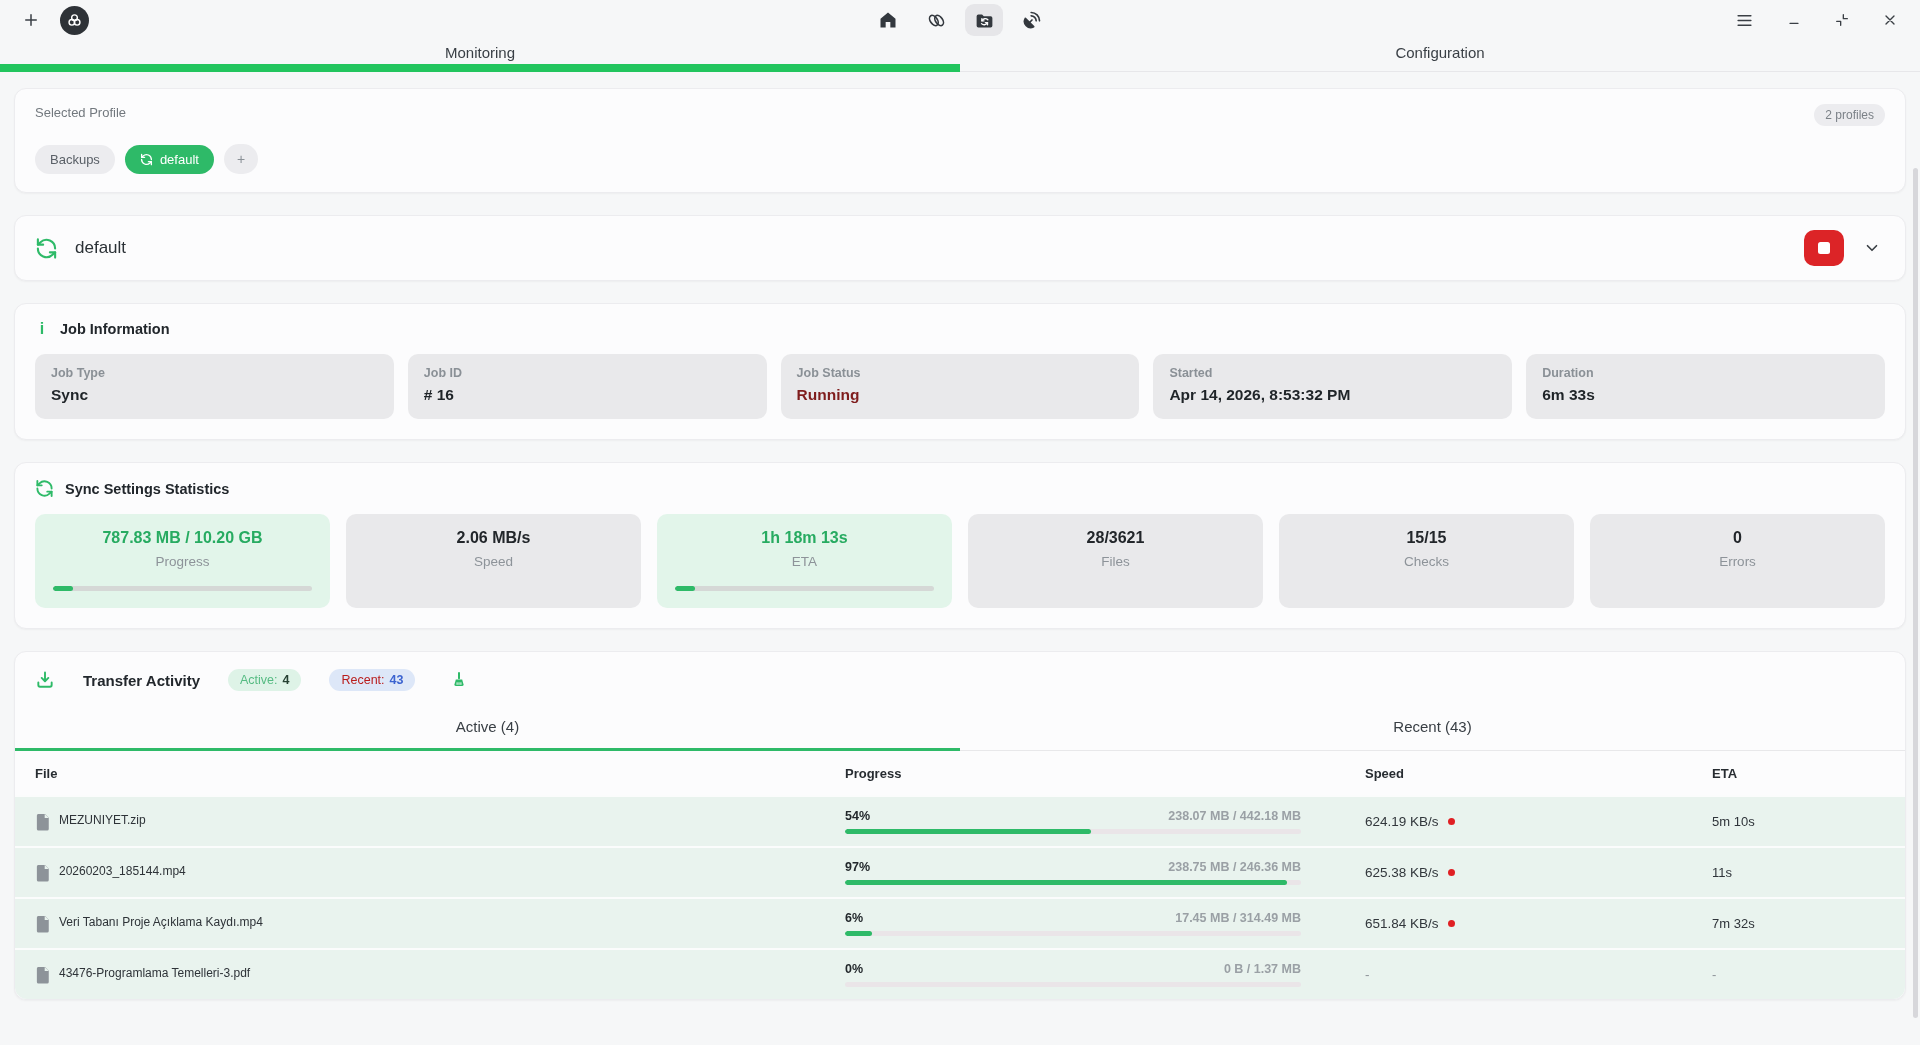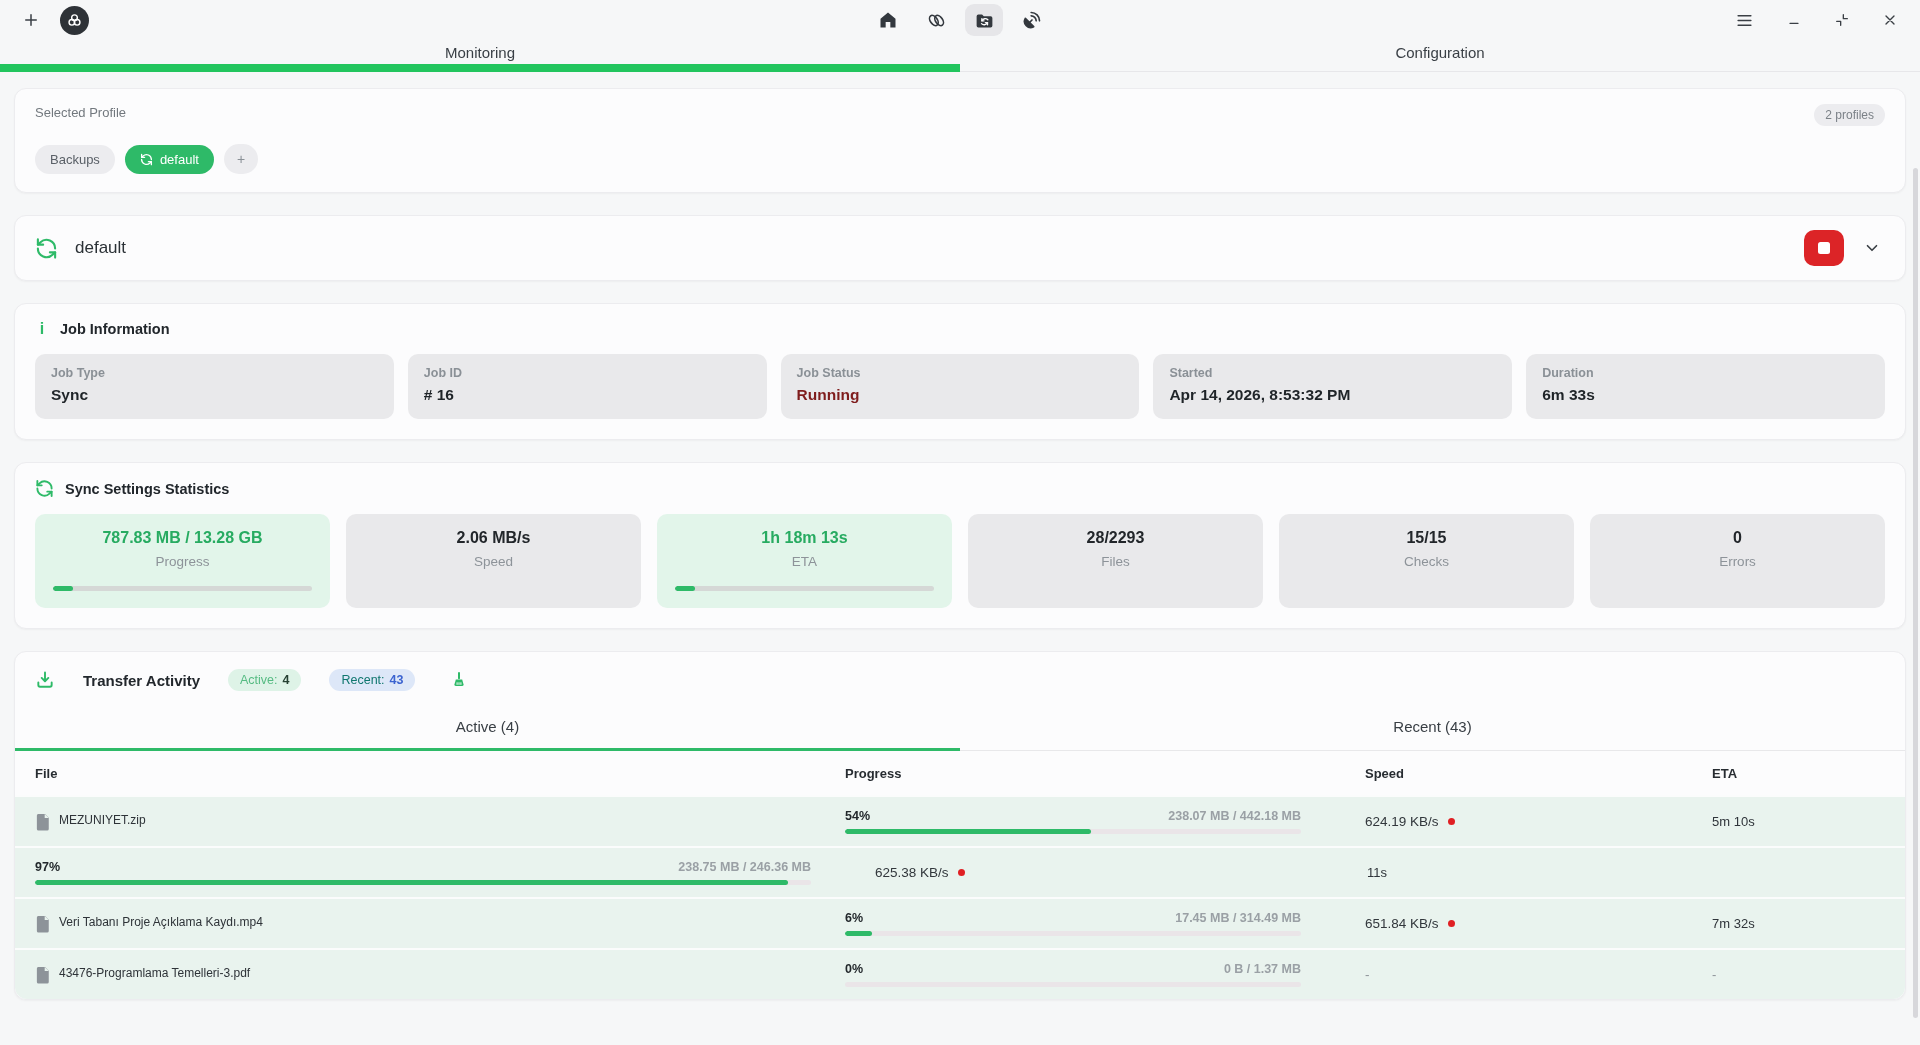--- a/index.html
+++ b/index.html
@@ -75,21 +75,21 @@
   .stat-bar-fill { height:100%; border-radius:3px; background:#2eba68; }
 
   
   .transfer-card { padding-top:16px; }
   .transfer-head { display:flex; align-items:center; gap:28px; padding:0 20px; }
   .pill { border-radius:999px; padding:4px 12px; font-size:12.5px; display:flex; gap:5px; align-items:center; }
   .pill-active { background:#def3e7; }
   .pill-active .pill-label { color:#55bb82; }
   .pill-active .pill-value { color:#254032; font-weight:700; }
   .pill-recent { background:#dde7f8; }
-  .pill-recent .pill-label { color:#0f766e; }
+  .pill-recent .pill-label { color:#b91c1c; }
   .pill-recent .pill-value { color:#3b63d0; font-weight:700; }
   .broom-btn { background:none; border:none; cursor:pointer; margin-left:4px; padding:2px; }
 
   .transfer-tabs { display:flex; margin-top:26px; }
   .transfer-tab { width:50%; text-align:center; font-size:15px; color:#383e44; padding-bottom:13px; cursor:pointer; }
   .transfer-tab.active { border-bottom:3px solid #2eba68; }
   .transfer-tab.inactive { border-bottom:1px solid #e8e8ea; }
 
   .tbl-grid { display:grid; grid-template-columns:1fr 490px 345px 205px; align-items:center; padding:0 20px; }
   .tbl-header { height:44px; }
@@ -304,39 +304,39 @@
           <path d="M21 12a9 9 0 0 0-15.3-6.4L3 8"></path>
             <path d="M3 2.5V8h5.5"></path>
           <path d="M3 12a9 9 0 0 0 15.3 6.4L21 16"></path>
             <path d="M21 21.5V16h-5.5"></path>
         </svg>
       </span>
       <span class="section-title">Sync Settings Statistics</span>
     </div>
     <div class="stat-cards">
       <div class="stat-card highlight">
-        <div class="stat-value">787.83 MB / 13.28 GB</div>
+        <div class="stat-value">787.83 MB / 10.20 GB</div>
         <div class="stat-label">Progress</div>
         <div class="stat-bar">
             <div class="stat-bar-fill" style="width: 7.7%;"></div>
           </div>
       </div>
       <div class="stat-card">
         <div class="stat-value">2.06 MB/s</div>
         <div class="stat-label">Speed</div>
       </div>
       <div class="stat-card highlight">
         <div class="stat-value">1h 18m 13s</div>
         <div class="stat-label">ETA</div>
         <div class="stat-bar">
             <div class="stat-bar-fill" style="width: 7.7%;"></div>
           </div>
       </div>
       <div class="stat-card">
-        <div class="stat-value">28/2293</div>
+        <div class="stat-value">28/3621</div>
         <div class="stat-label">Files</div>
       </div>
       <div class="stat-card">
         <div class="stat-value">15/15</div>
         <div class="stat-label">Checks</div>
       </div>
       <div class="stat-card">
         <div class="stat-value">0</div>
         <div class="stat-label">Errors</div>
       </div>
@@ -408,20 +408,29 @@
           </div>
       </div>
       <div class="td-speed">
         <span>624.19 KB/s</span>
         <span class="dot"></span>
       </div>
       <div class="td-eta">5m 10s</div>
     </div>
 
     <div class="tbl-grid tbl-row">
+      <div class="td-file">
+        <span>
+          <svg width="15" height="18" viewBox="0 0 24 28">
+              <path fill="#8d9399" d="M5 1h11l6 6v18a2.5 2.5 0 0 1-2.5 2.5h-14A2.5 2.5 0 0 1 3 25V3.5A2.5 2.5 0 0 1 5 1z"></path>
+              <path fill="#e9f3ee" d="M15.5 1v6.5H22z"></path>
+            </svg>
+        </span>
+        <span>20260203_185144.mp4</span>
+      </div>
       <div class="td-progress">
         <div class="prog-top">
           <span class="prog-pct">97%</span>
           <span class="prog-size">238.75 MB / 246.36 MB</span>
         </div>
         <div class="prog-bar">
             <div class="prog-fill" style="width: 97%;"></div>
           </div>
       </div>
       <div class="td-speed">

